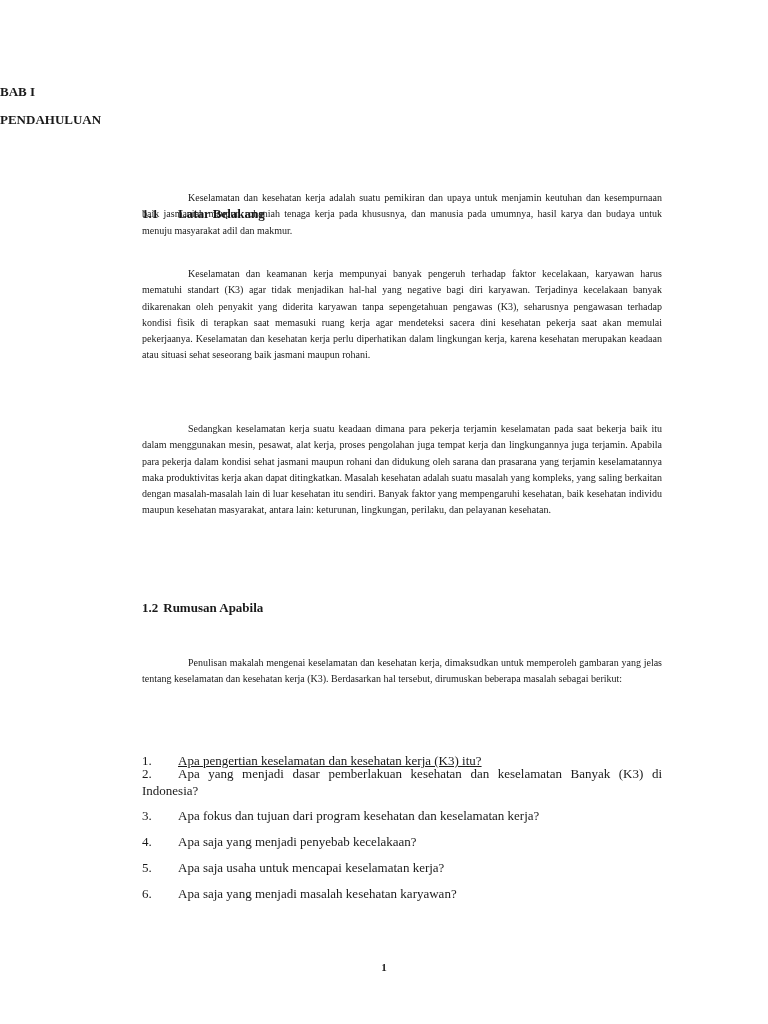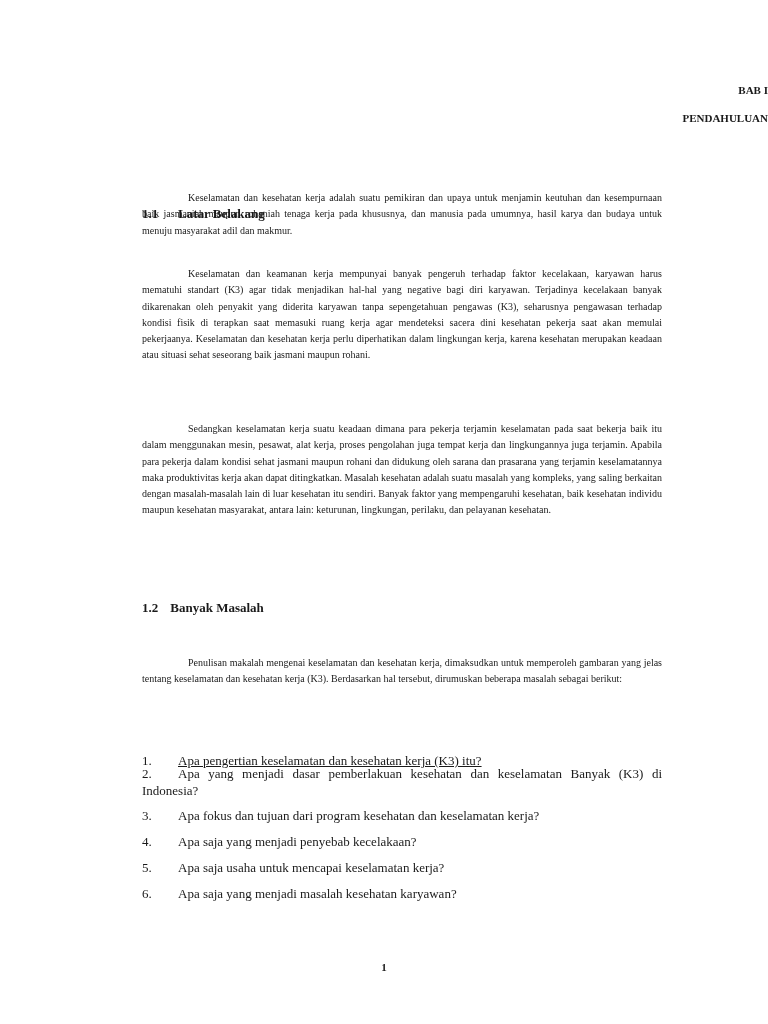--- a/index.html
+++ b/index.html
@@ -1,22 +1,22 @@
 <!DOCTYPE html>
 <html><head>
 <meta charset="utf-8">
 <style>
   html, body { margin: 0; padding: 0; background: #ffffff; }
   body { width: 768px; height: 1024px; position: relative; overflow: hidden;
          font-family: "Liberation Serif", "DejaVu Serif", serif; color: #1a1a1a; }
   .page { position: absolute; left: 0; top: 0; width: 768px; height: 1024px; background: #fff; }
-  .center { position: absolute; left: 0; width: 768px; text-align: right; font-weight: bold; font-size: 11px; }
+  .center { position: absolute; left: 0; width: 768px; text-align: left; font-weight: bold; font-size: 13px; }
   .heading { position: absolute; left: 142px; font-weight: bold; font-size: 13px; }
   .heading .num { display: inline-block; width: 36px; }
-  .heading.tight .num { width: auto; margin-right: 12px; }
+  .heading.tight .num { width: auto; margin-right: 5px; }
   p.para { margin: 0; font-size: 10px; line-height: 16.3px; text-align: justify; text-indent: 46px; }
   .block { position: absolute; left: 142px; width: 520px; }
   .list-item { position: absolute; left: 142px; width: 520px; font-size: 13px; line-height: 16.5px; text-align: justify; }
   .list-item .n { display: inline-block; width: 36px; }
   .pagenum { position: absolute; top: 961px; left: 0; width: 768px; text-align: center; font-size: 11px; font-weight: bold; }
 </style>
 </head>
 <body>
 
 <div class="page">
@@ -34,21 +34,21 @@
 
   <div class="block" style="top:266px;">
     <p class="para">Keselamatan dan keamanan kerja mempunyai banyak pengeruh terhadap faktor kecelakaan, karyawan harus mematuhi standart (K3) agar tidak menjadikan hal-hal yang negative bagi diri karyawan. Terjadinya kecelakaan banyak dikarenakan oleh penyakit yang diderita karyawan tanpa sepengetahuan pengawas (K3), seharusnya pengawasan terhadap kondisi fisik di terapkan saat memasuki ruang kerja agar mendeteksi sacera dini kesehatan pekerja saat akan memulai pekerjaanya. Keselamatan dan kesehatan kerja perlu diperhatikan dalam lingkungan kerja, karena kesehatan merupakan keadaan atau situasi sehat seseorang baik jasmani maupun rohani.</p>
   </div>
 
   <div class="block" style="top:421px;">
     <p class="para">Sedangkan keselamatan kerja suatu keadaan dimana para pekerja terjamin keselamatan pada saat bekerja baik itu dalam menggunakan mesin, pesawat, alat kerja, proses pengolahan juga tempat kerja dan lingkungannya juga terjamin. Apabila para pekerja dalam kondisi sehat jasmani maupun rohani dan didukung oleh sarana dan prasarana yang terjamin keselamatannya maka produktivitas kerja akan dapat ditingkatkan. Masalah kesehatan adalah suatu masalah yang kompleks, yang saling berkaitan dengan masalah-masalah lain di luar kesehatan itu sendiri. Banyak faktor yang mempengaruhi kesehatan, baik kesehatan individu maupun kesehatan masyarakat, antara lain: keturunan, lingkungan, perilaku, dan pelayanan kesehatan.</p>
   </div>
 
   <div class="heading tight" style="top:600px;">
-    <span class="num">1.2</span><span>Banyak Masalah</span>
+    <span class="num">1.2</span><span>Rumusan Apabila</span>
   </div>
 
   <div class="block" style="top:655px;">
     <p class="para">Penulisan makalah mengenai keselamatan dan kesehatan kerja, dimaksudkan untuk memperoleh gambaran yang jelas tentang keselamatan dan kesehatan kerja (K3). Berdasarkan hal tersebut, dirumuskan beberapa masalah sebagai berikut:</p>
   </div>
 
   <div class="list-item" style="top:753px;text-decoration:underline;">
     <span class="n">1.</span><span>Apa pengertian keselamatan dan kesehatan kerja (K3) itu?</span>
   </div>
   <div class="list-item" style="top:766px;">

